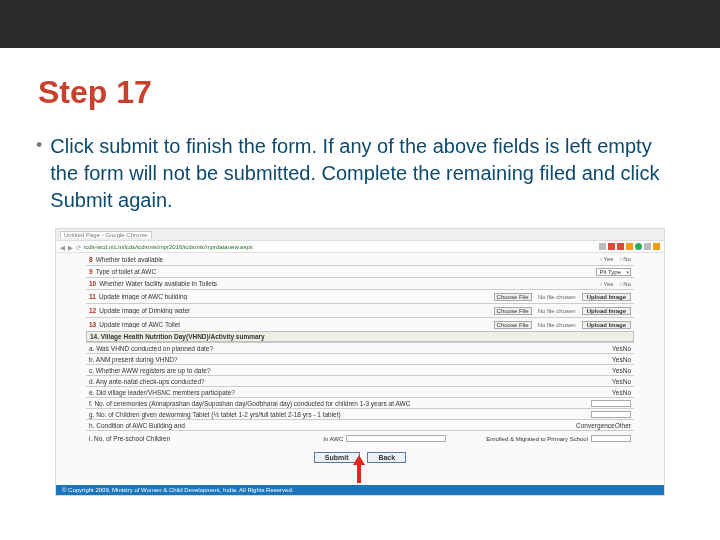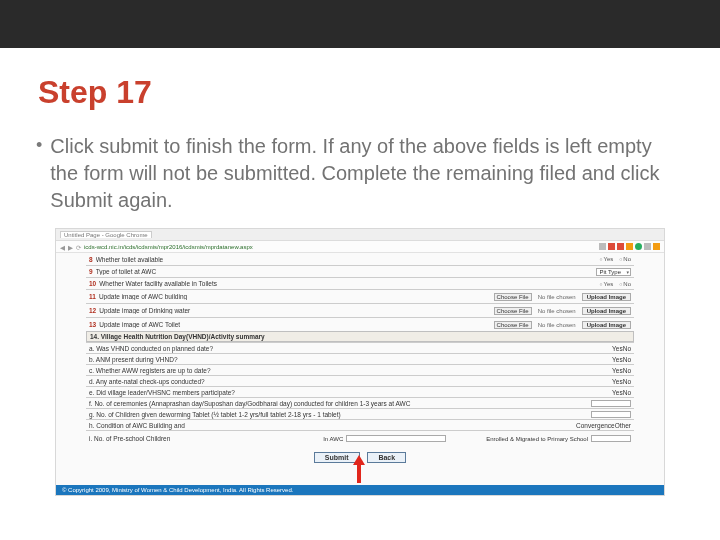--- a/index.html
+++ b/index.html
@@ -3,21 +3,21 @@
 <meta charset="utf-8">
 <style>
   * { box-sizing: border-box; margin: 0; padding: 0; }
   html, body { width: 720px; height: 540px; background: #fff; font-family: Arial, Helvetica, sans-serif; overflow: hidden; }
   .slide { width: 720px; height: 540px; position: relative; }
   .topbar { width: 100%; height: 48px; background: #2a2a2a; }
   .content { padding: 12px 36px 0 36px; }
   .step-title { color: #c9402d; font-size: 32px; font-weight: 700; margin: 14px 0 22px 2px; }
   .bullet-row { display: flex; gap: 8px; }
   .bullet { color: #7a7a7a; font-size: 18px; line-height: 1.35; }
-  .bullet-text { color: #737373; font-size: 20px; line-height: 1.35; }
+  .bullet-text { color: #0c4a6e; font-size: 20px; line-height: 1.35; }
   .shot { margin: 14px auto 0 auto; width: 610px; height: 268px; border: 1px solid #d8d8d8; background: #fafafa; position: relative; font-size: 6.5px; color: #333; }
   
   .shot .chrome { height: 12px; background: #efefef; border-bottom: 1px solid #dcdcdc; display:flex; align-items:center; padding:0 4px; color:#777; font-size:6px; gap:4px;}
   .shot .chrome .tab { background:#fff; border:1px solid #ccc; padding:0 3px; border-bottom:none;}
   .shot .addr { height: 12px; background: #fcfcfc; border-bottom: 1px solid #e2e2e2; display:flex; align-items:center; padding:0 4px; gap:3px; }
   .shot .addr .nav { width:5px; height:5px; color:#999; }
   .shot .addr .url { flex:1; color:#2a6e2a; font-size:6px; white-space:nowrap; overflow:hidden;}
   .shot .addr .icons { display:flex; gap:2px; }
   .shot .addr .icons span { width:7px; height:7px; display:inline-block; }
   .ic-red{background:#dd4b39;} .ic-ora{background:#f39c12;} .ic-grn{background:#27ae60; border-radius:50%;} .ic-gre{background:#bbb;}

